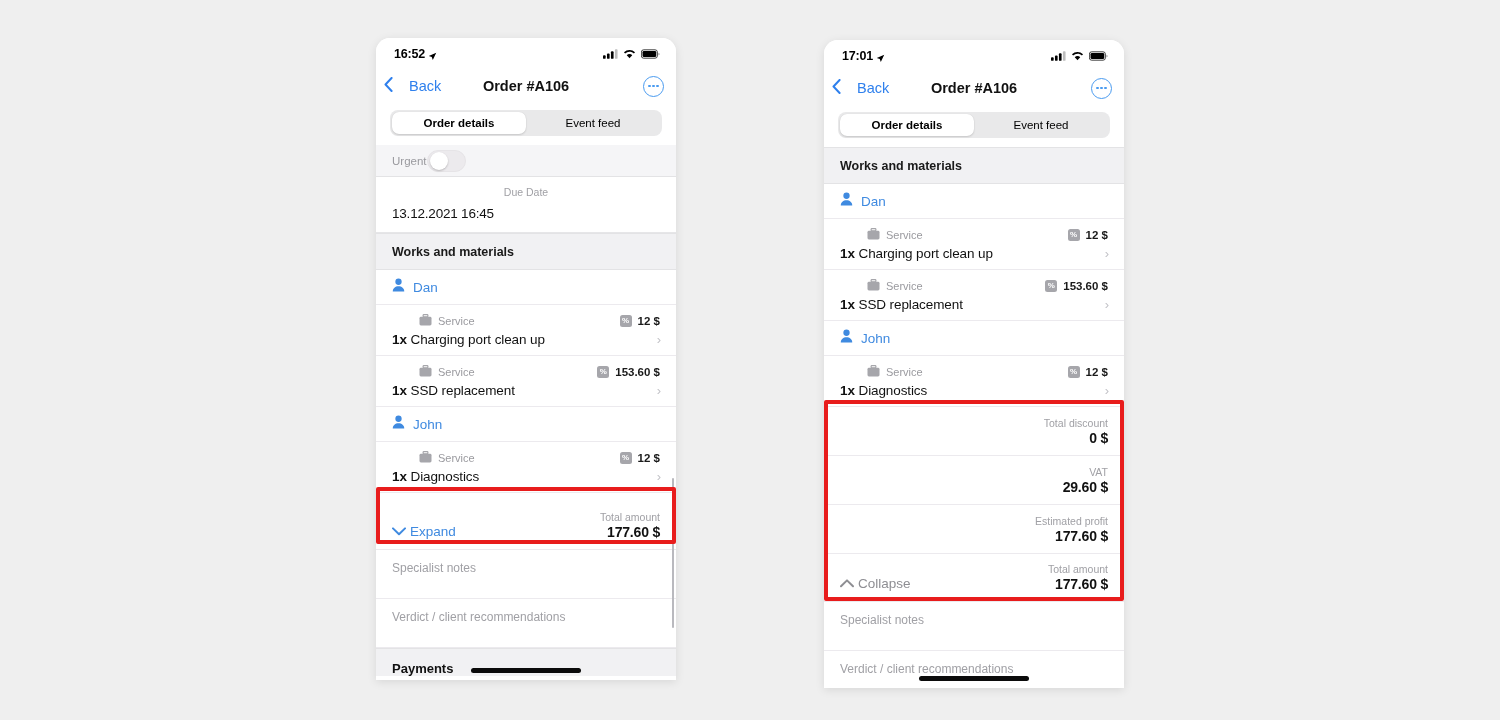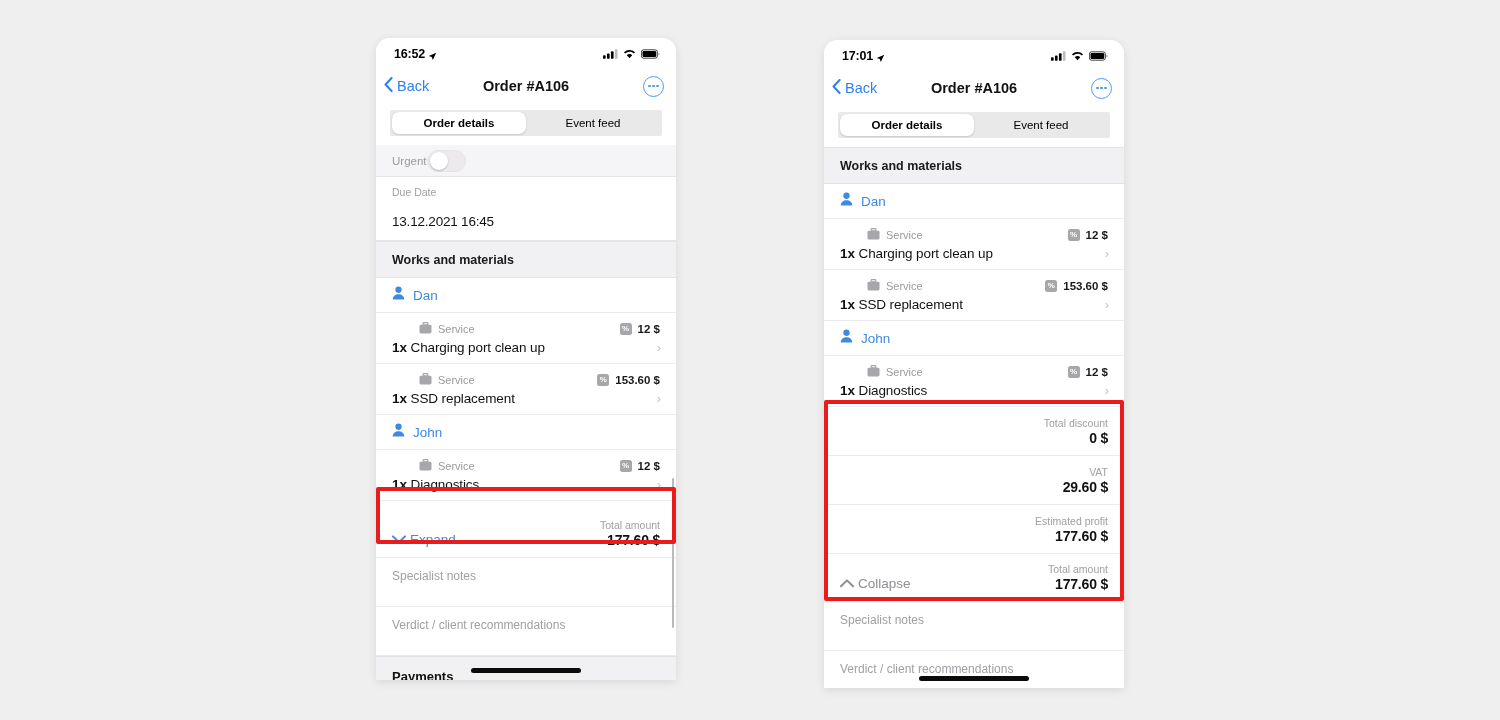--- a/index.html
+++ b/index.html
@@ -39,41 +39,41 @@
   .sb-right { display: flex; align-items: center; gap: 5px; }
 
   
   .navbar {
     height: 40px; position: relative;
     display: flex; align-items: center; justify-content: space-between;
     padding: 0 12px 0 8px;
     background: #ffffff;
   }
   .nav-back {
-    display: flex; align-items: center; gap: 4px;
+    display: flex; align-items: center; gap: 16px;
     color: #2f80ed; font-size: 14.5px;
     cursor: pointer;
   }
   .nav-title {
     position: absolute; left: 0; right: 0; text-align: center;
     font-size: 14.5px; font-weight: bold; color: #111;
     pointer-events: none;
   }
   .nav-more {
     width: 21px; height: 21px; border-radius: 50%;
     border: 1.4px solid #4a9bf0;
     display: flex; align-items: center; justify-content: center; gap: 1.6px;
     cursor: pointer; z-index: 2;
   }
   .nav-more i { width: 2.6px; height: 2.6px; border-radius: 50%; background: #4a9bf0; display:block; }
 
   
   .segwrap { padding: 4px 14px 9px; background: #fff; }
   .seg {
-    display: flex; background: #e9e9ea; border-radius: 2px; padding: 2px;
+    display: flex; background: #e9e9ea; border-radius: 8px; padding: 2px;
     height: 26px;
   }
   .seg-item {
     flex: 1; display: flex; align-items: center; justify-content: center;
     font-size: 11.5px; color: #000; border-radius: 7px; cursor: pointer;
   }
   .seg-item.active {
     background: #ffffff; font-weight: bold;
     box-shadow: 0 1px 2px rgba(0,0,0,0.14), 0 0 1px rgba(0,0,0,0.1);
   }
@@ -102,21 +102,21 @@
   .toggle .knob {
     position: absolute; top: 1.5px; left: 2px;
     width: 18px; height: 18px; border-radius: 50%;
     background: #fff; box-shadow: 0 1px 2px rgba(0,0,0,0.22);
   }
 
   .row-due {
     padding: 9px 16px 11px; background: #fff;
     border-bottom: 0.7px solid #e6e6e8;
   }
-  .row-due .k { font-size: 10.5px; color: #a0a0a5; margin-bottom: 16px; }
+  .row-due .k { font-size: 10.5px; color: #a0a0a5; margin-bottom: 8px; text-align: center; }
   .row-due .v { font-size: 13.5px; color: #111; letter-spacing: -0.2px; }
 
   .row-person {
     display: flex; align-items: center; gap: 8px;
     padding: 8px 16px;
     background: #fff;
     border-bottom: 0.7px solid #eceaee;
     cursor: pointer;
   }
   .row-person .name { font-size: 13.5px; color: #3f8ae0; }

